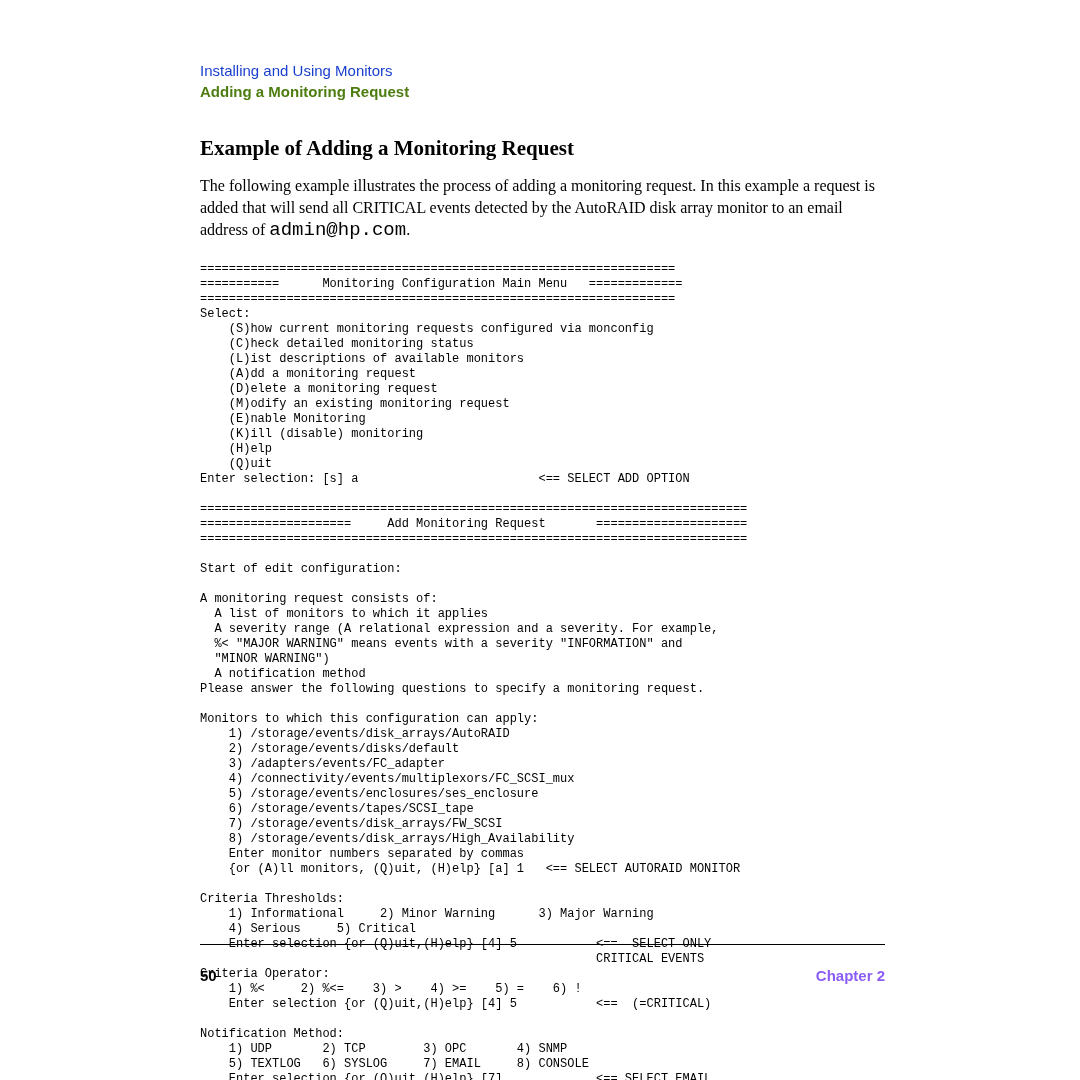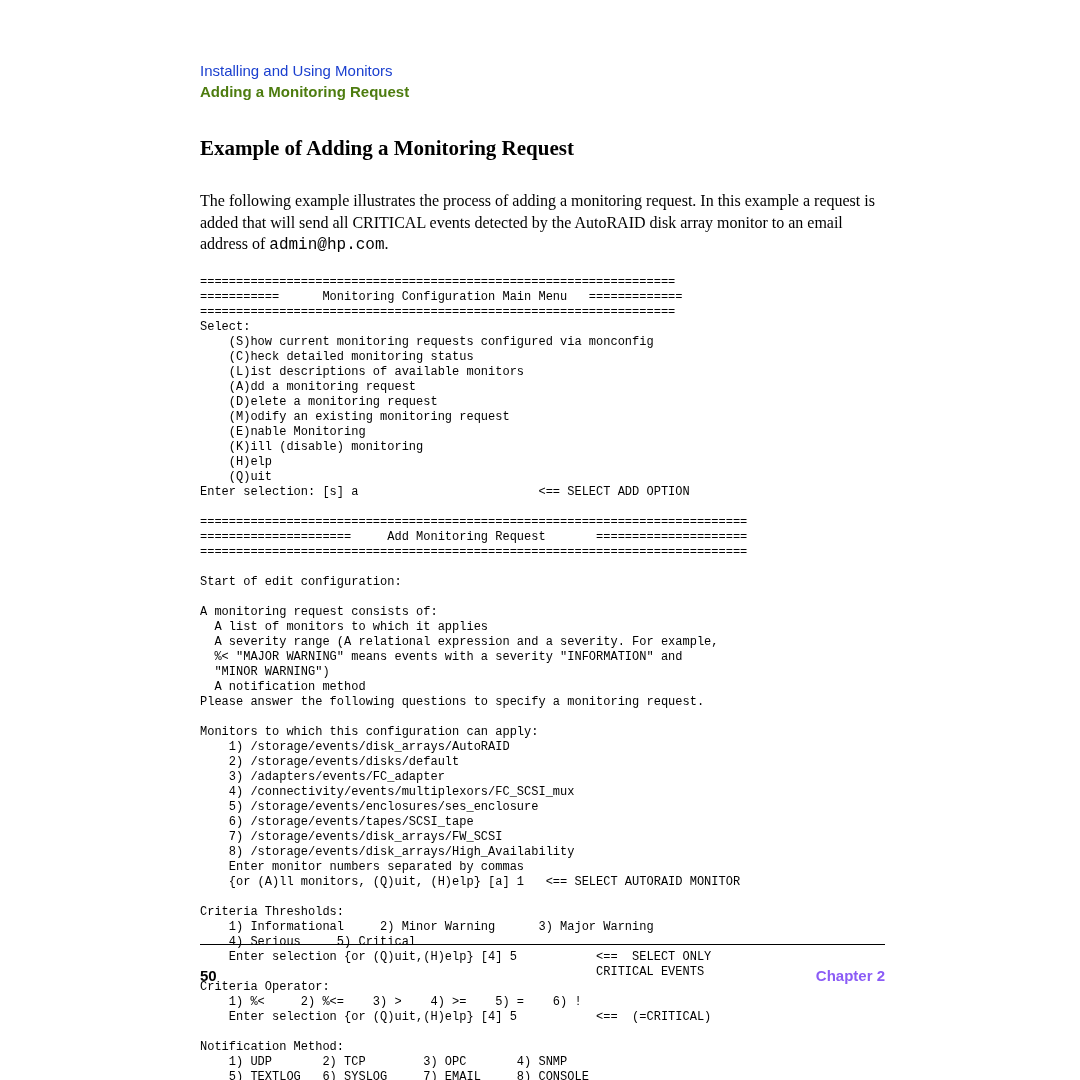--- a/index.html
+++ b/index.html
@@ -29,31 +29,31 @@
     font-weight: 400;
   }
   .running-sub {
     color: #4d7c0f;
     font-weight: 700;
   }
   h2.section-heading {
     font-family: "Times New Roman", Times, serif;
     font-weight: 700;
     font-size: 21px;
-    margin: 0 0 29px 0;
+    margin: 0 0 14px 0;
   }
   p.intro {
     font-family: "Times New Roman", Times, serif;
     font-size: 16px;
     line-height: 1.35;
     margin: 0 0 18px 0;
   }
   .mono-inline {
     font-family: "Courier New", Courier, monospace;
-    font-size: 16px;
+    font-size: 19px;
   }
   pre.console {
     font-family: "Courier New", Courier, monospace;
     font-size: 12px;
     line-height: 1.25;
     white-space: pre;
     margin: 0;
   }
   .footer {
     position: absolute;

